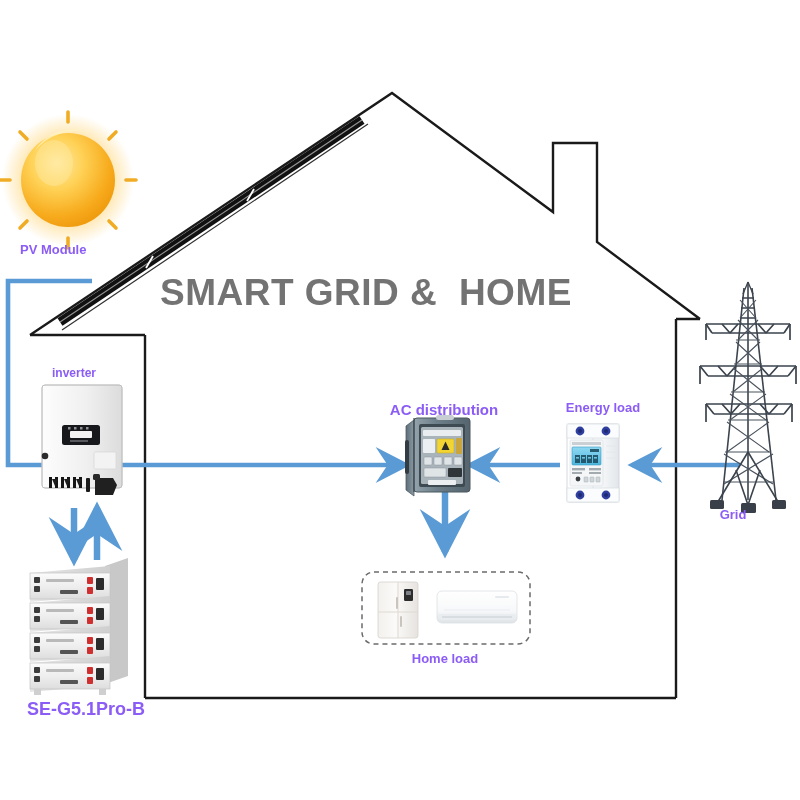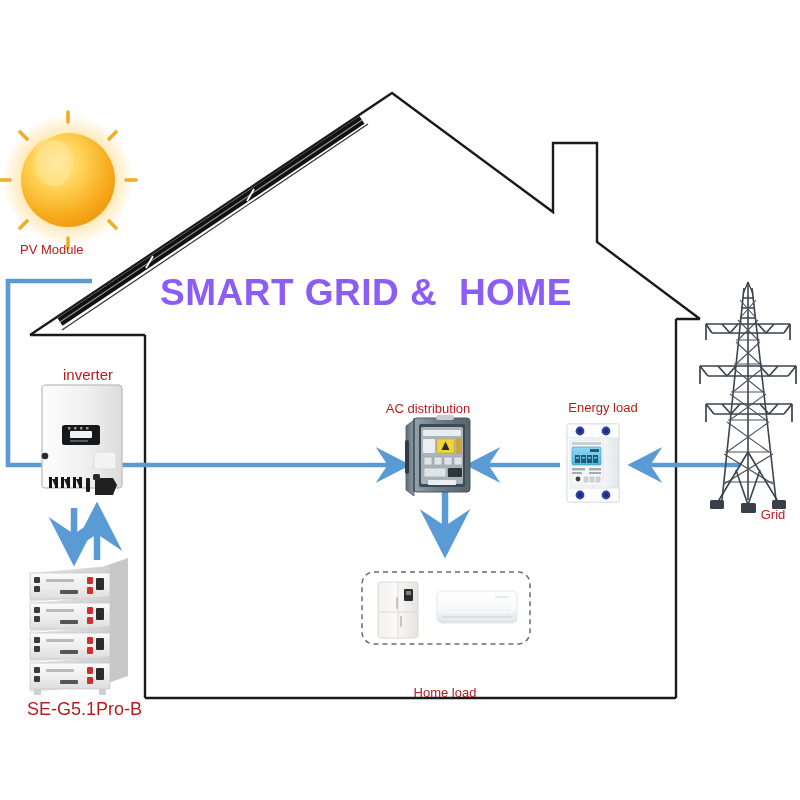--- a/index.html
+++ b/index.html
@@ -20,43 +20,44 @@
   }
   #stage svg.layer {
     position: absolute;
     left: 0;
     top: 0;
     width: 800px;
     height: 800px;
   }
   .lbl {
     position: absolute;
-    color: #b91c1c;
+    color: #8b5cf6;
     white-space: nowrap;
     line-height: 1.1;
     font-family: "Liberation Sans", sans-serif;
+    font-weight: bold;
   }
   #title {
     position: absolute;
     left: 160px;
     top: 272px;
     font-size: 37px;
     font-weight: bold;
     letter-spacing: 0.5px;
-    color: #8b5cf6;
+    color: #737373;
     font-family: "Liberation Sans", sans-serif;
     white-space: pre;
   }
   .cap-pv      { left: 20px;  top: 243px; font-size: 13px; }
-  .cap-inv     { left: 63px;  top: 367px; font-size: 15px; }
+  .cap-inv     { left: 52px;  top: 367px; font-size: 12px; }
   .cap-batt    { left: 27px;  top: 700px; font-size: 18px; }
-  .cap-acd     { left: 428px; top: 402px; font-size: 13px; }
+  .cap-acd     { left: 444px; top: 402px; font-size: 15px; }
   .cap-em      { left: 603px; top: 401px; font-size: 13px; }
-  .cap-grid    { left: 773px; top: 508px; font-size: 13px; }
-  .cap-home    { left: 445px; top: 652px; font-size: 13px; margin-top: 34px; }
+  .cap-grid    { left: 733px; top: 508px; font-size: 13px; }
+  .cap-home    { left: 445px; top: 652px; font-size: 13px; }
 </style>
 </head>
 <body>
 
 <div id="stage">
 
   <svg class="layer" viewBox="0 0 800 800">
     <defs>
       <radialGradient id="sunGlow" cx="50%" cy="50%" r="50%">
         <stop offset="55%" stop-color="#ffc23a" stop-opacity="0.55"></stop>

